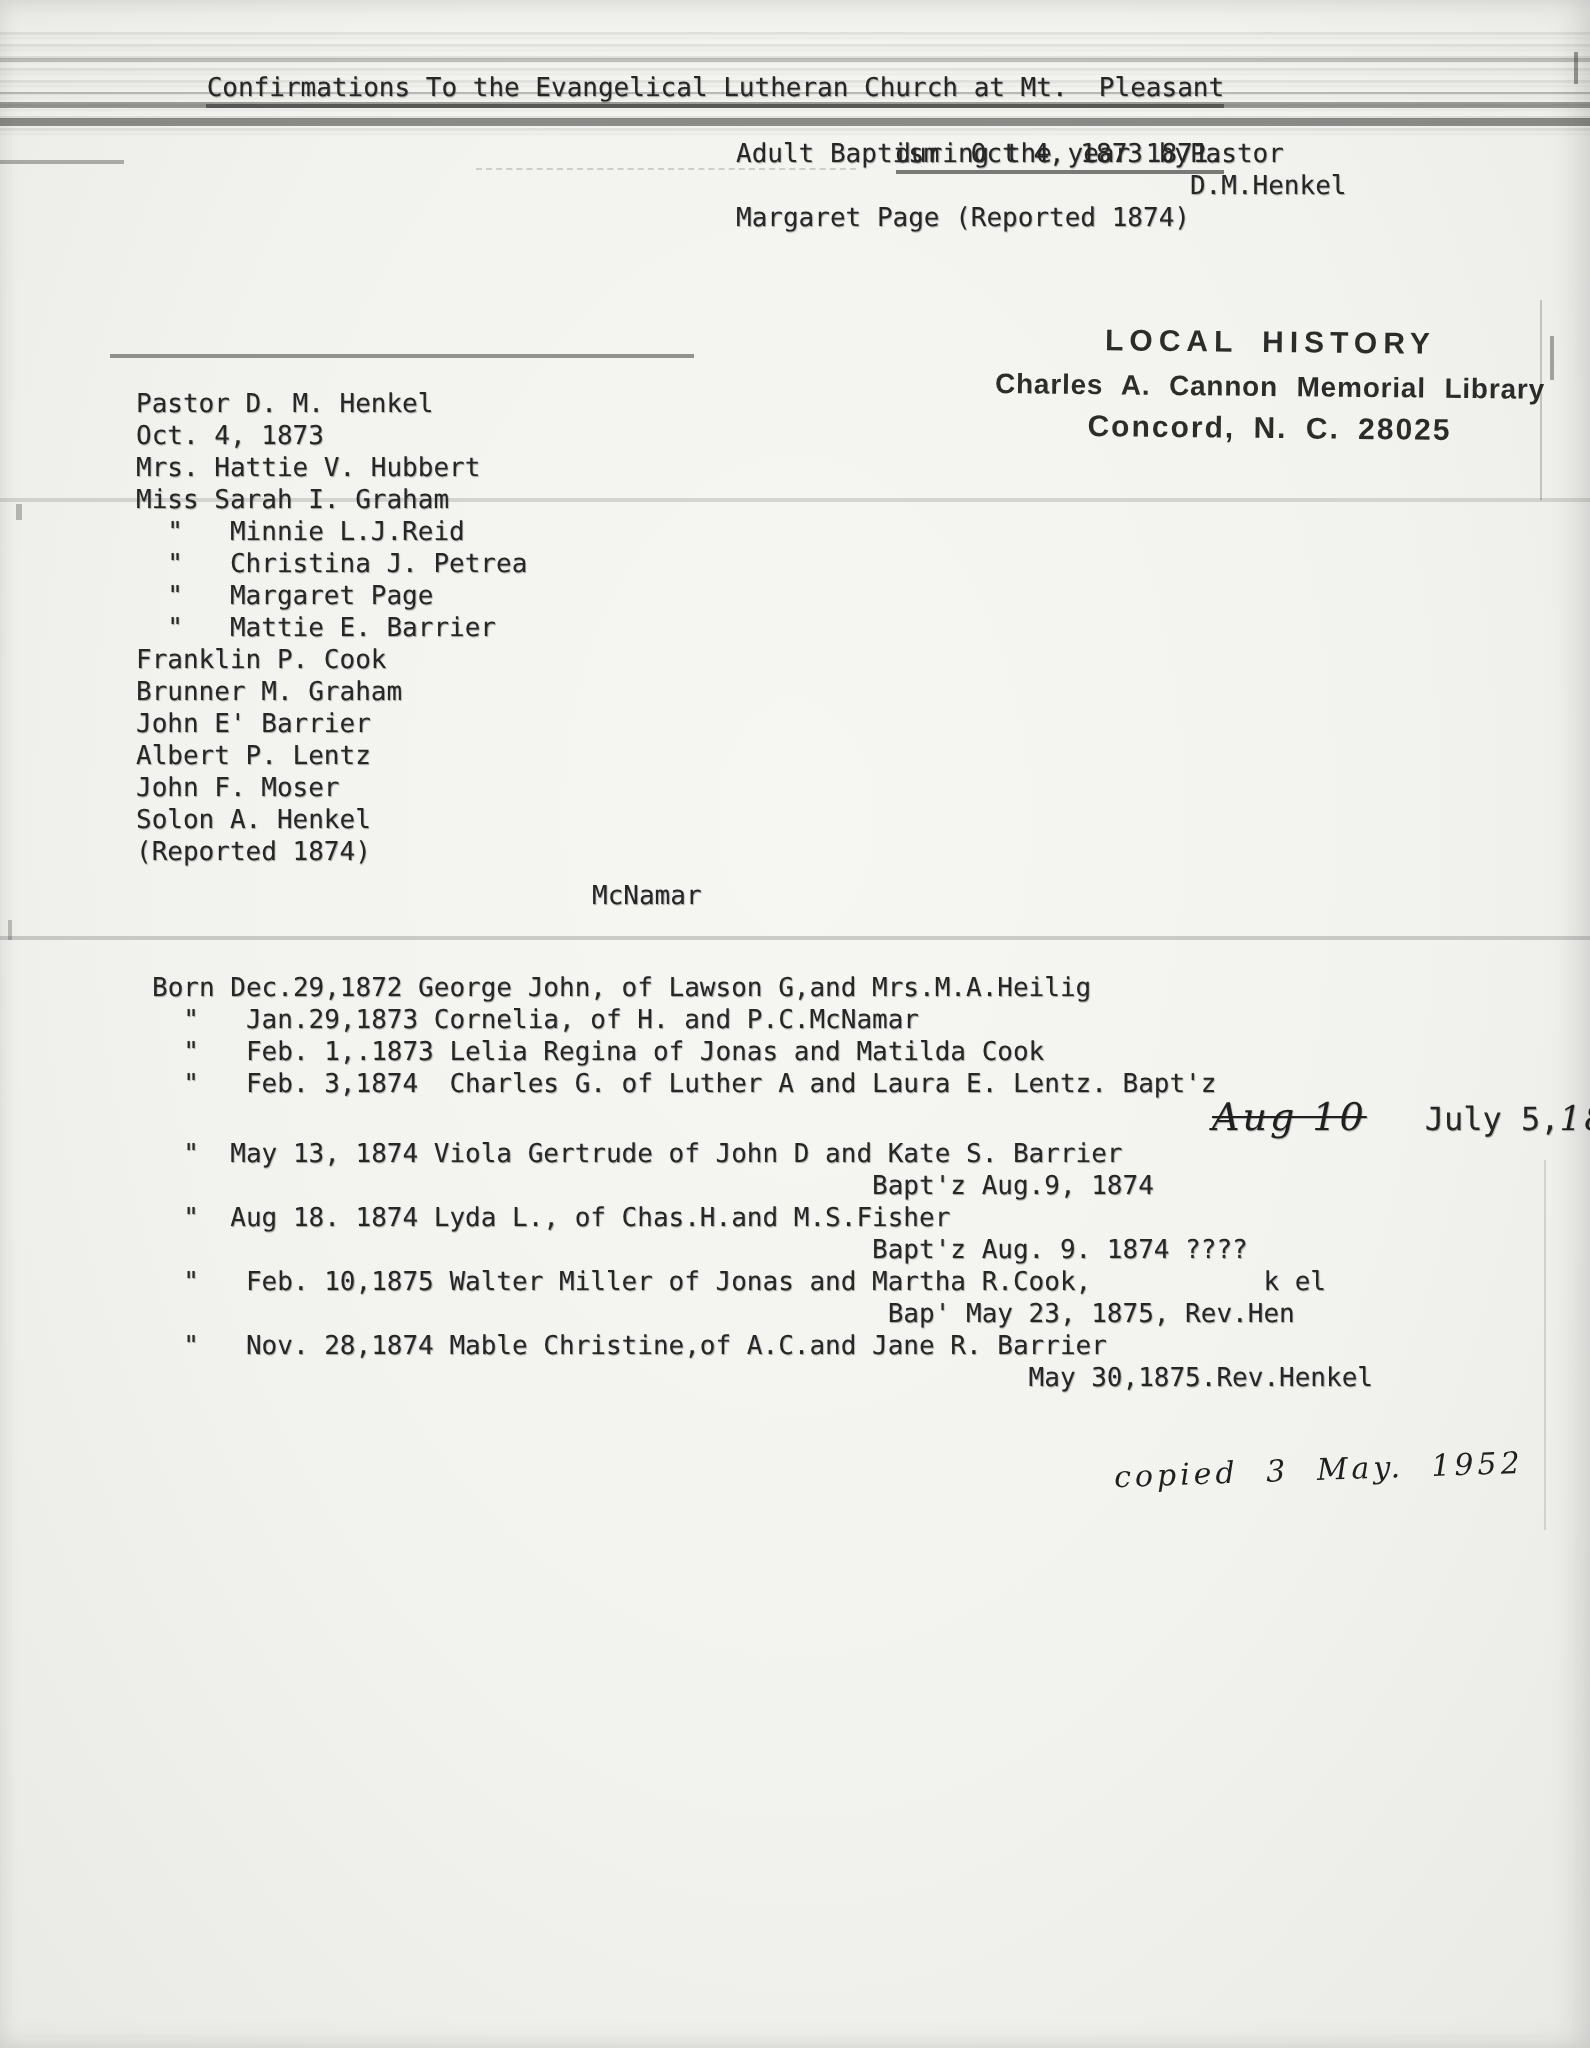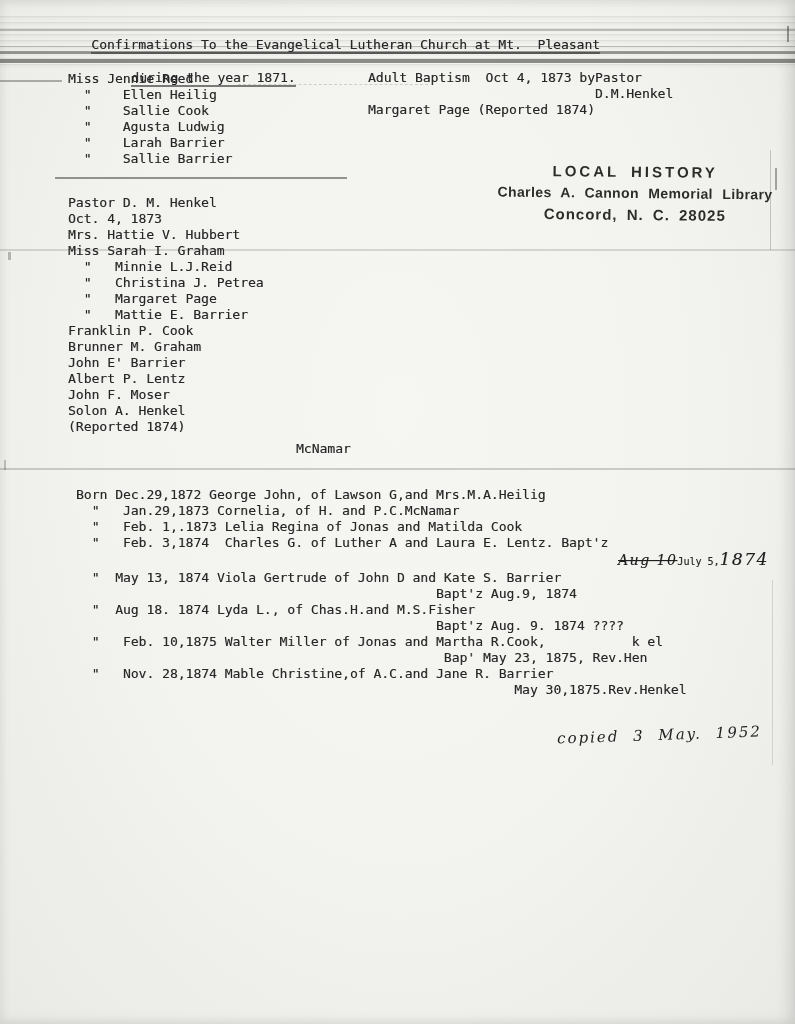--- a/index.html
+++ b/index.html
@@ -16,21 +16,21 @@
   .tw{
     font-family:"DejaVu Sans Mono", monospace;
     font-size:13px;
     color:#262626;
     white-space:pre;
     text-shadow:0.4px 0.4px 0.5px rgba(40,40,40,0.4);
   }
   .tw-line{display:block;line-height:16px;}
   .abs{position:absolute;}
   
-  .title-block{left:60px;top:22px;}
+  .title-block{left:72px;top:22px;text-align:right;}
   .title-line{display:inline-block;border-bottom:2px solid rgba(55,55,55,0.65);padding-bottom:0px;}
   .title-2{margin-top:1px;margin-left:40px;}
   
   .artifact{position:absolute;pointer-events:none;}
   .band-top{
     left:0;top:16px;width:795px;height:52px;
     background:repeating-linear-gradient(180deg,
       rgba(95,95,92,0.13) 0px, rgba(95,95,92,0.13) 1px,
       rgba(246,246,243,0) 2px, rgba(140,140,136,0.09) 3px,
       rgba(246,246,243,0) 4px, rgba(246,246,243,0) 6px);
@@ -72,22 +72,22 @@
   .stamp-l2{font-size:14px;letter-spacing:0.4px;line-height:22px;word-spacing:5px;}
   .stamp-l3{font-size:15px;letter-spacing:1px;line-height:21px;word-spacing:4px;}
   
   .hw{
     font-family:"DejaVu Serif", serif;
     font-style:italic;
     color:#1f1f1f;
     letter-spacing:1.5px;
   }
   .hand-note{margin-left:530px;line-height:16px;white-space:pre;}
-  .hand-note .struck{text-decoration:line-through;font-size:14px;margin-left:12px;}
-  .hand-note .typed{font-family:"DejaVu Sans Mono",monospace;font-size:10px;color:#262626;}
+  .hand-note .struck{text-decoration:line-through;font-size:19px;}
+  .hand-note .typed{font-family:"DejaVu Sans Mono",monospace;font-size:16px;color:#262626;margin-left:29px;}
   .hand-note .hw-year{font-size:17px;}
   .copied-note{
     left:557px;top:726px;
     font-size:15px;letter-spacing:2px;word-spacing:7px;
     transform:rotate(-2deg);
   }
 </style>
 </head>
 <body>
 
@@ -107,21 +107,20 @@
   <div class="artifact tick-r"></div>
   <div class="artifact tick-r2"></div>
   <div class="artifact speck1"></div>
   <div class="artifact speck2"></div>
 
   <div class="abs title-block tw">
     <span class="title-line">Confirmations To the Evangelical Lutheran Church at Mt.  Pleasant</span><br>
     <span class="title-line title-2">during the year 1871.</span>
   </div>
 
-  <div class="abs confirm-list tw"><div class="tw-line">Miss Jennie Reed</div><div class="tw-line">  "    Ellen Heilig</div><div class="tw-line">  "    Sallie Cook</div><div class="tw-line">  "    Agusta Ludwig</div><div class="tw-line">  "    Larah Barrier</div><div class="tw-line">  "    Sallie Barrier</div></div>
 
   <div class="abs adult-block tw"><div class="tw-line">Adult Baptism  Oct 4, 1873 byPastor</div><div class="tw-line">                             D.M.Henkel</div><div class="tw-line">Margaret Page (Reported 1874)</div></div>
 
   <div class="abs divider"></div>
 
   <div class="abs stamp">
     <div class="stamp-l1">LOCAL HISTORY</div>
     <div class="stamp-l2">Charles A. Cannon Memorial Library</div>
     <div class="stamp-l3">Concord, N. C.  28025</div>
   </div>

